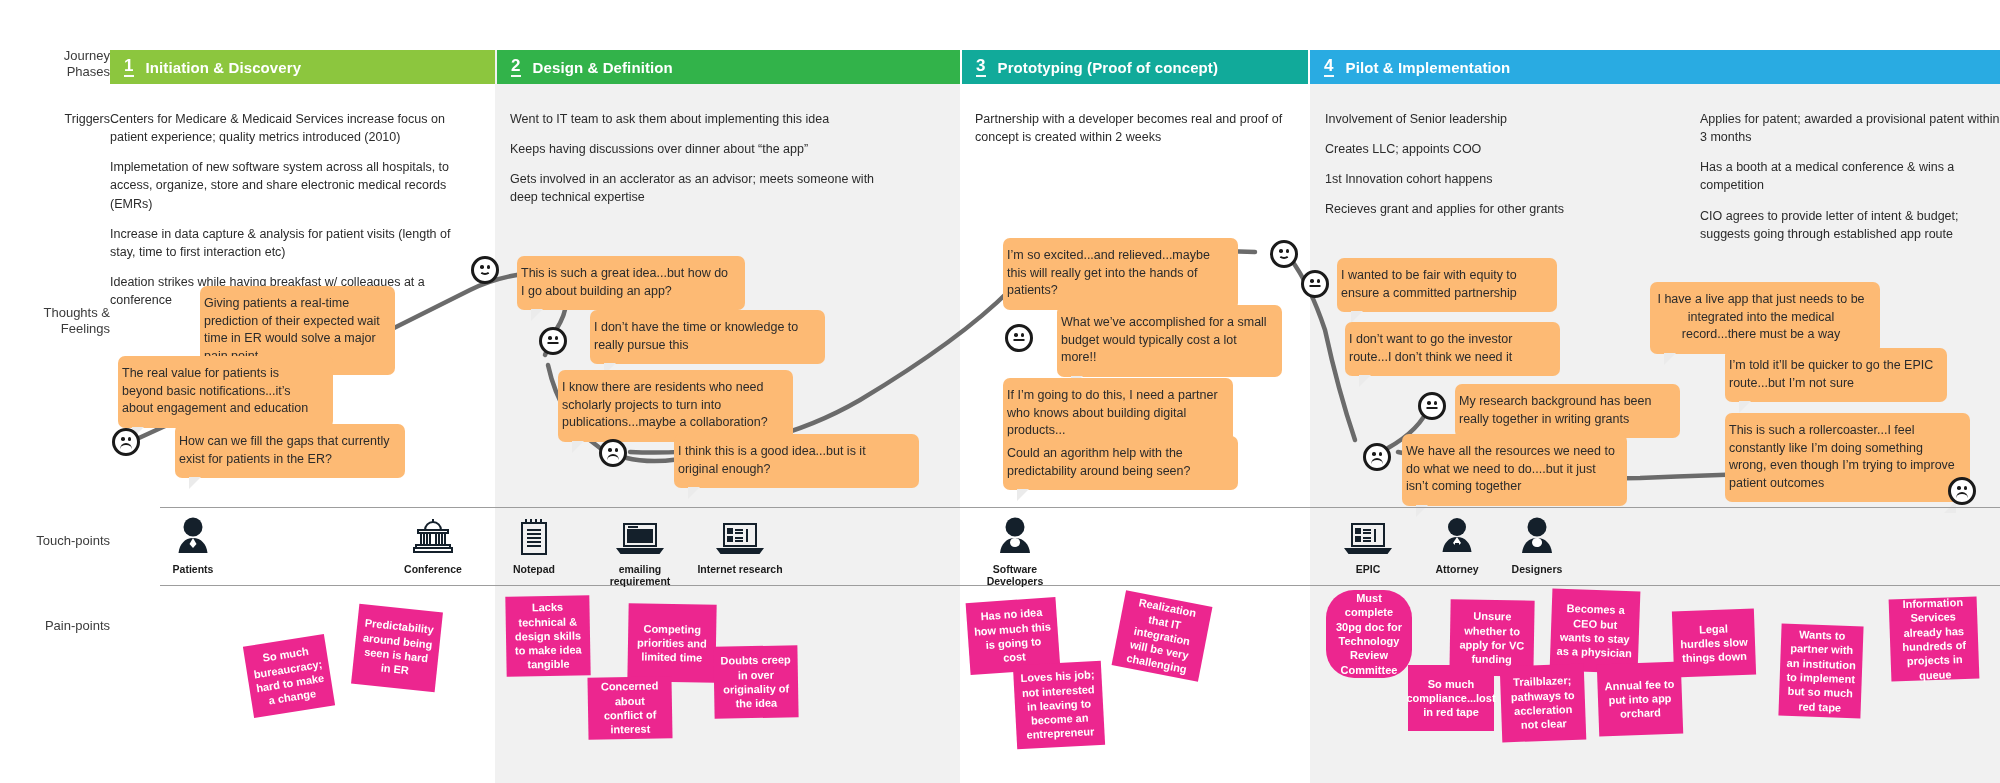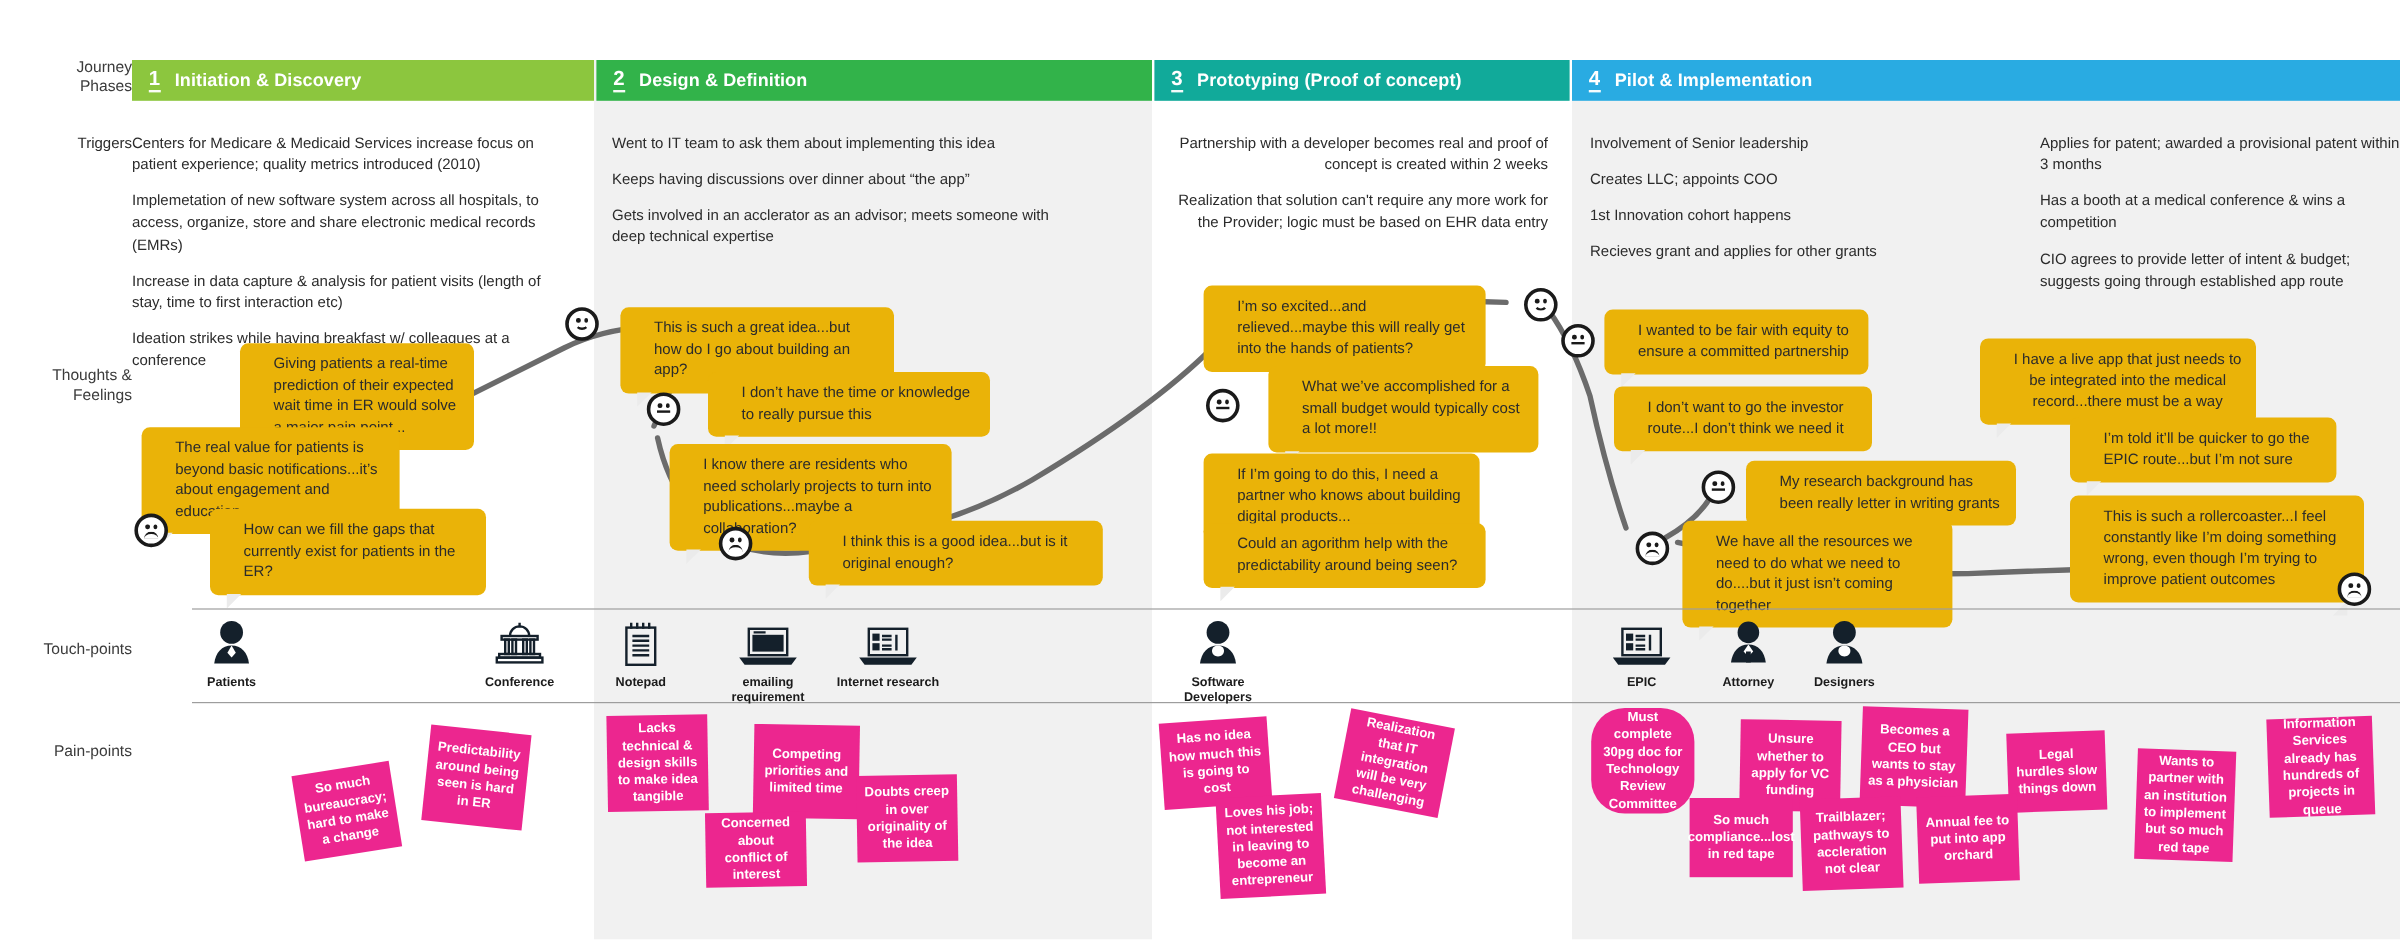--- a/index.html
+++ b/index.html
@@ -65,23 +65,23 @@
     position:absolute;
     font-size:12.5px;
     line-height:1.45;
     color:#2b2b2b;
   }
   .triggers p { margin:0 0 12px 0; }
 
   
   .bubble {
     position:absolute;
-    background:#eab308;
+    background:#fdba74;
     border-radius:7px;
-    padding:9px 12px 10px 28px;
+    padding:9px 12px 10px 4px;
     font-size:12.5px;
     line-height:1.4;
     color:#2b2b2b;
   }
   .bubble .tail {
     position:absolute;
     width:0; height:0;
     border-style:solid;
   }
   .tail-bl {
@@ -206,23 +206,22 @@
     <p>Increase in data capture &amp; analysis for patient visits (length of stay, time to first interaction etc)</p>
     <p>Ideation strikes while having breakfast w/ colleagues at a conference</p>
   </div>
 
   <div class="triggers" style="left:510px; top:110px; width:370px;">
     <p>Went to IT team to ask them about implementing this idea</p>
     <p>Keeps having discussions over dinner about “the app”</p>
     <p>Gets involved in an acclerator as an advisor; meets someone with deep technical expertise</p>
   </div>
 
-  <div class="triggers" style="left:975px; top:110px; width:315px;text-align:right;">
+  <div class="triggers" style="left:975px; top:110px; width:315px;">
     <p>Partnership with a developer becomes real and proof of concept is created within 2 weeks</p>
-    <p>Realization that solution can't require any more work for the Provider; logic must be based on EHR data entry</p>
   </div>
 
   <div class="triggers" style="left:1325px; top:110px; width:320px;">
     <p>Involvement of Senior leadership</p>
     <p>Creates LLC; appoints COO</p>
     <p>1st Innovation cohort happens</p>
     <p>Recieves grant and applies for other grants</p>
   </div>
 
   <div class="triggers" style="left:1700px; top:110px; width:300px;">
@@ -341,21 +340,21 @@
 
   <div class="bubble" style="left:1337px; top:258px; width:220px;">
     <span>I wanted to be fair with equity to ensure a committed partnership</span>
     <i class="tail tail-bl"></i>
   </div>
   <div class="bubble" style="left:1345px; top:322px; width:215px;">
     <span>I don’t want to go the investor route...I don’t think we need it</span>
     <i class="tail tail-bl"></i>
   </div>
   <div class="bubble" style="left:1455px; top:384px; width:225px;">
-    <span>My research background has been really letter in writing grants</span>
+    <span>My research background has been really together in writing grants</span>
     <i class="tail tail-bl"></i>
   </div>
   <div class="bubble" style="left:1402px; top:434px; width:225px;">
     <span>We have all the resources we need to do what we need to do....but it just isn’t coming together</span>
     <i class="tail tail-bl"></i>
   </div>
   <div class="bubble" style="left:1650px; top:282px; width:230px;text-align:center;">
     <span>I have a live app that just needs to be integrated into the medical record...there must be a way</span>
     <i class="tail tail-bl"></i>
   </div>

